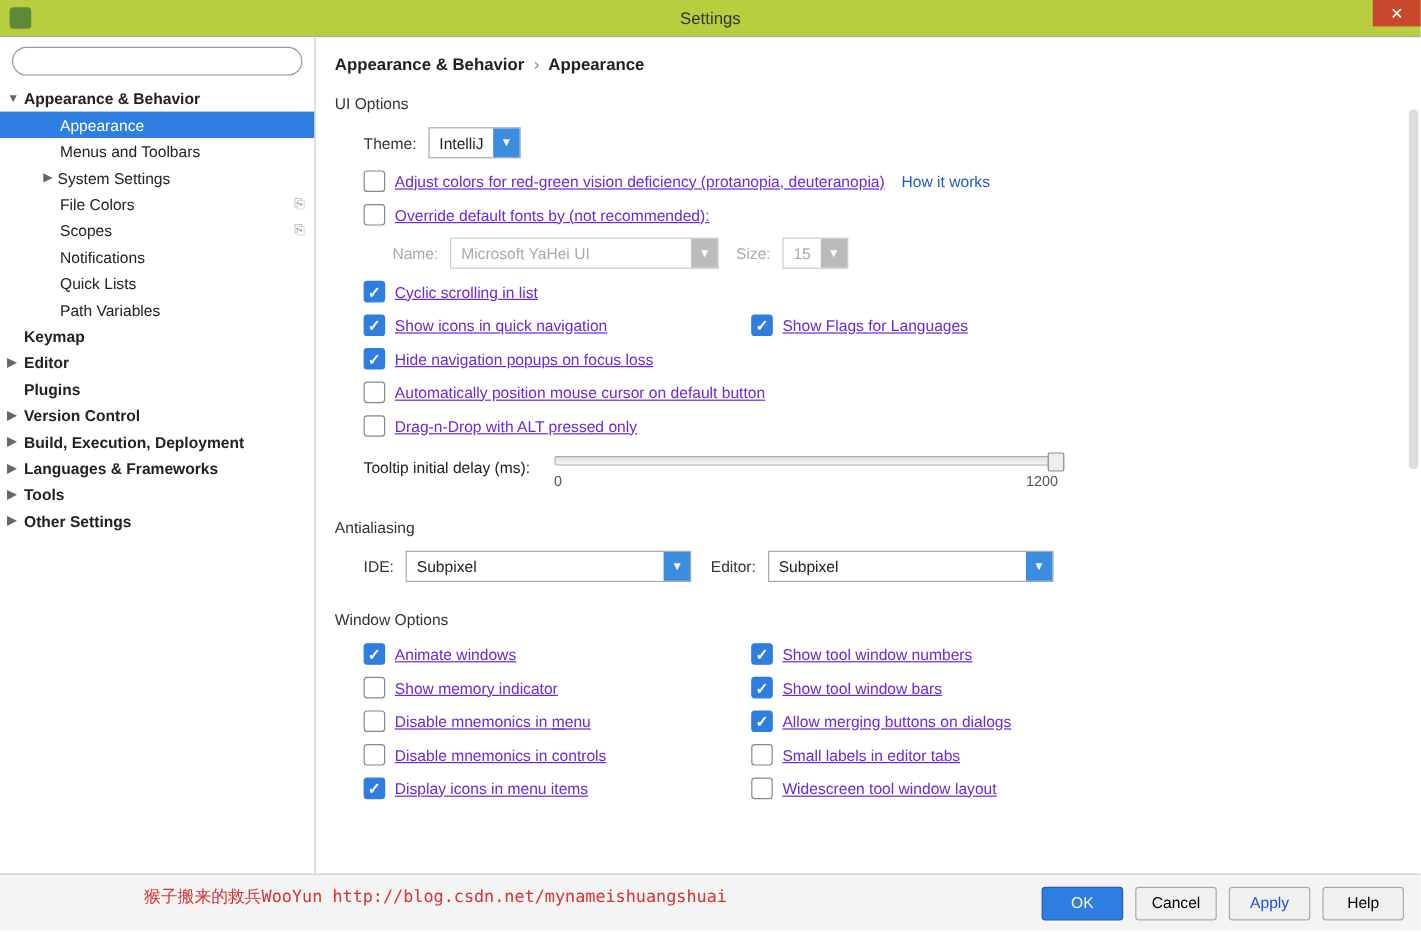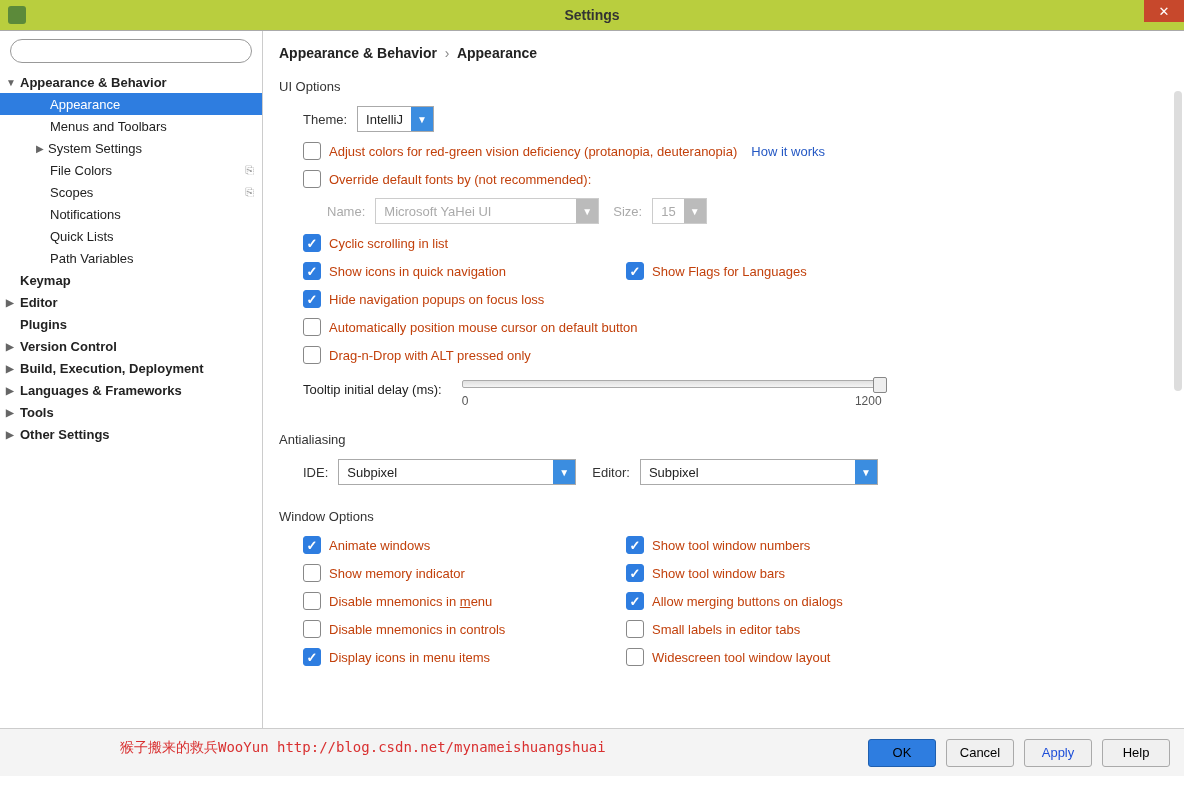--- a/index.html
+++ b/index.html
@@ -1,20 +1,20 @@
 <!DOCTYPE html>
 <html><head>
 <meta charset="utf-8">
 <style>
 * { box-sizing: border-box; margin: 0; padding: 0; font-family: "Segoe UI", Arial, sans-serif; }
 body { width: 1184px; height: 791px; background: #fff; overflow: hidden; font-size: 13px; color: #222; }
 
 .titlebar { height: 30px; background: #b9ce3e; display: flex; align-items: center; position: relative; }
 .titlebar .app-icon { width: 18px; height: 18px; margin-left: 8px; background: #5c8a3a; border-radius: 3px; }
-.titlebar .title { position: absolute; left: 50%; transform: translateX(-50%); color: #333; font-size: 14px; font-weight: bold; }
+.titlebar .title { position: absolute; left: 50%; transform: translateX(-50%); color: #333; font-size: 14px; }
 .titlebar .close { position: absolute; right: 0; top: 0; width: 40px; height: 22px; background: #c7482c; color: #fff; display: flex; align-items: center; justify-content: center; font-size: 13px; }
 
 .content { display: flex; height: 698px; border-top: 1px solid #aaa; }
 
 .sidebar { width: 263px; border-right: 1px solid #ccc; background: #fff; display: flex; flex-direction: column; }
 .search-wrap { padding: 8px 10px; }
 .search-box { width: 100%; height: 24px; border: 1px solid #999; border-radius: 12px; padding: 0 8px 0 26px; background: #fff; position: relative; }
 .search-wrap { position: relative; }
 .search-icon { position: absolute; left: 18px; top: 13px; color: #888; font-size: 12px; }
 
@@ -44,37 +44,37 @@
 .select .value { padding: 0 8px; min-width: 40px; }
 .select .dd { width: 22px; height: 24px; background: #3b8de0; display: flex; align-items: center; justify-content: center; color: #fff; font-size: 10px; }
 .select.disabled .dd { background: #bbb; }
 .select.wide .value { min-width: 200px; }
 .select.xwide .value { min-width: 214px; }
 
 .cb-row { display: flex; align-items: center; margin-bottom: 10px; }
 .cb { width: 18px; height: 18px; border: 1.5px solid #888; border-radius: 3px; margin-right: 8px; display: flex; align-items: center; justify-content: center; flex-shrink: 0; }
 .cb.checked { background: #2e7de0; border-color: #2e7de0; }
 .cb.checked::after { content: "✓"; color: #fff; font-size: 13px; font-weight: bold; }
-.cb-label { color: #c2410c; }
+.cb-label { color: #6d28d9; text-decoration: underline; }
 .link { color: #2458c4; margin-left: 14px; cursor: pointer; }
 
 .two-col { display: flex; gap: 28px; }
 .two-col .col { width: 295px; }
 
 .slider-row { display: flex; align-items: flex-start; margin-top: 16px; }
 .slider-label { margin-right: 20px; margin-top: 2px; }
 .slider-wrap { flex: 1; max-width: 420px; }
 .slider-track { height: 8px; background: linear-gradient(#e0e0e0,#f4f4f4); border: 1px solid #aaa; position: relative; border-radius: 2px; }
 .slider-thumb { position: absolute; right: -6px; top: -4px; width: 14px; height: 16px; background: #eee; border: 1px solid #888; border-radius: 2px; }
 .slider-ticks { display: flex; justify-content: space-between; font-size: 12px; color: #555; margin-top: 6px; }
 .slider-ticks span.mid { color: transparent; }
 
 .footer { height: 48px; border-top: 1px solid #ccc; display: flex; align-items: center; justify-content: flex-end; padding: 0 14px; gap: 10px; background: #f4f4f4; position: relative; }
 .btn { min-width: 68px; height: 28px; border: 1px solid #aaa; background: #f0f0f0; border-radius: 3px; font-size: 13px; cursor: pointer; }
-.btn.primary { background: #2e7de0; color: #000000; border-color: #1f5faf; }
+.btn.primary { background: #2e7de0; color: #fef9c3; border-color: #1f5faf; }
 .btn.disabled { color: #1d4ed8; }
 .footer .watermark { position: absolute; left: 120px; top: 10px; color: #d93030; font-family: "SimSun", monospace; font-size: 14px; }
 
 .scrollbar { position: absolute; right: 2px; top: 60px; width: 8px; height: 300px; background: #ddd; border-radius: 4px; }
 </style>
 </head>
 <body>
 
 <div class="titlebar">
   <div class="app-icon"></div>

